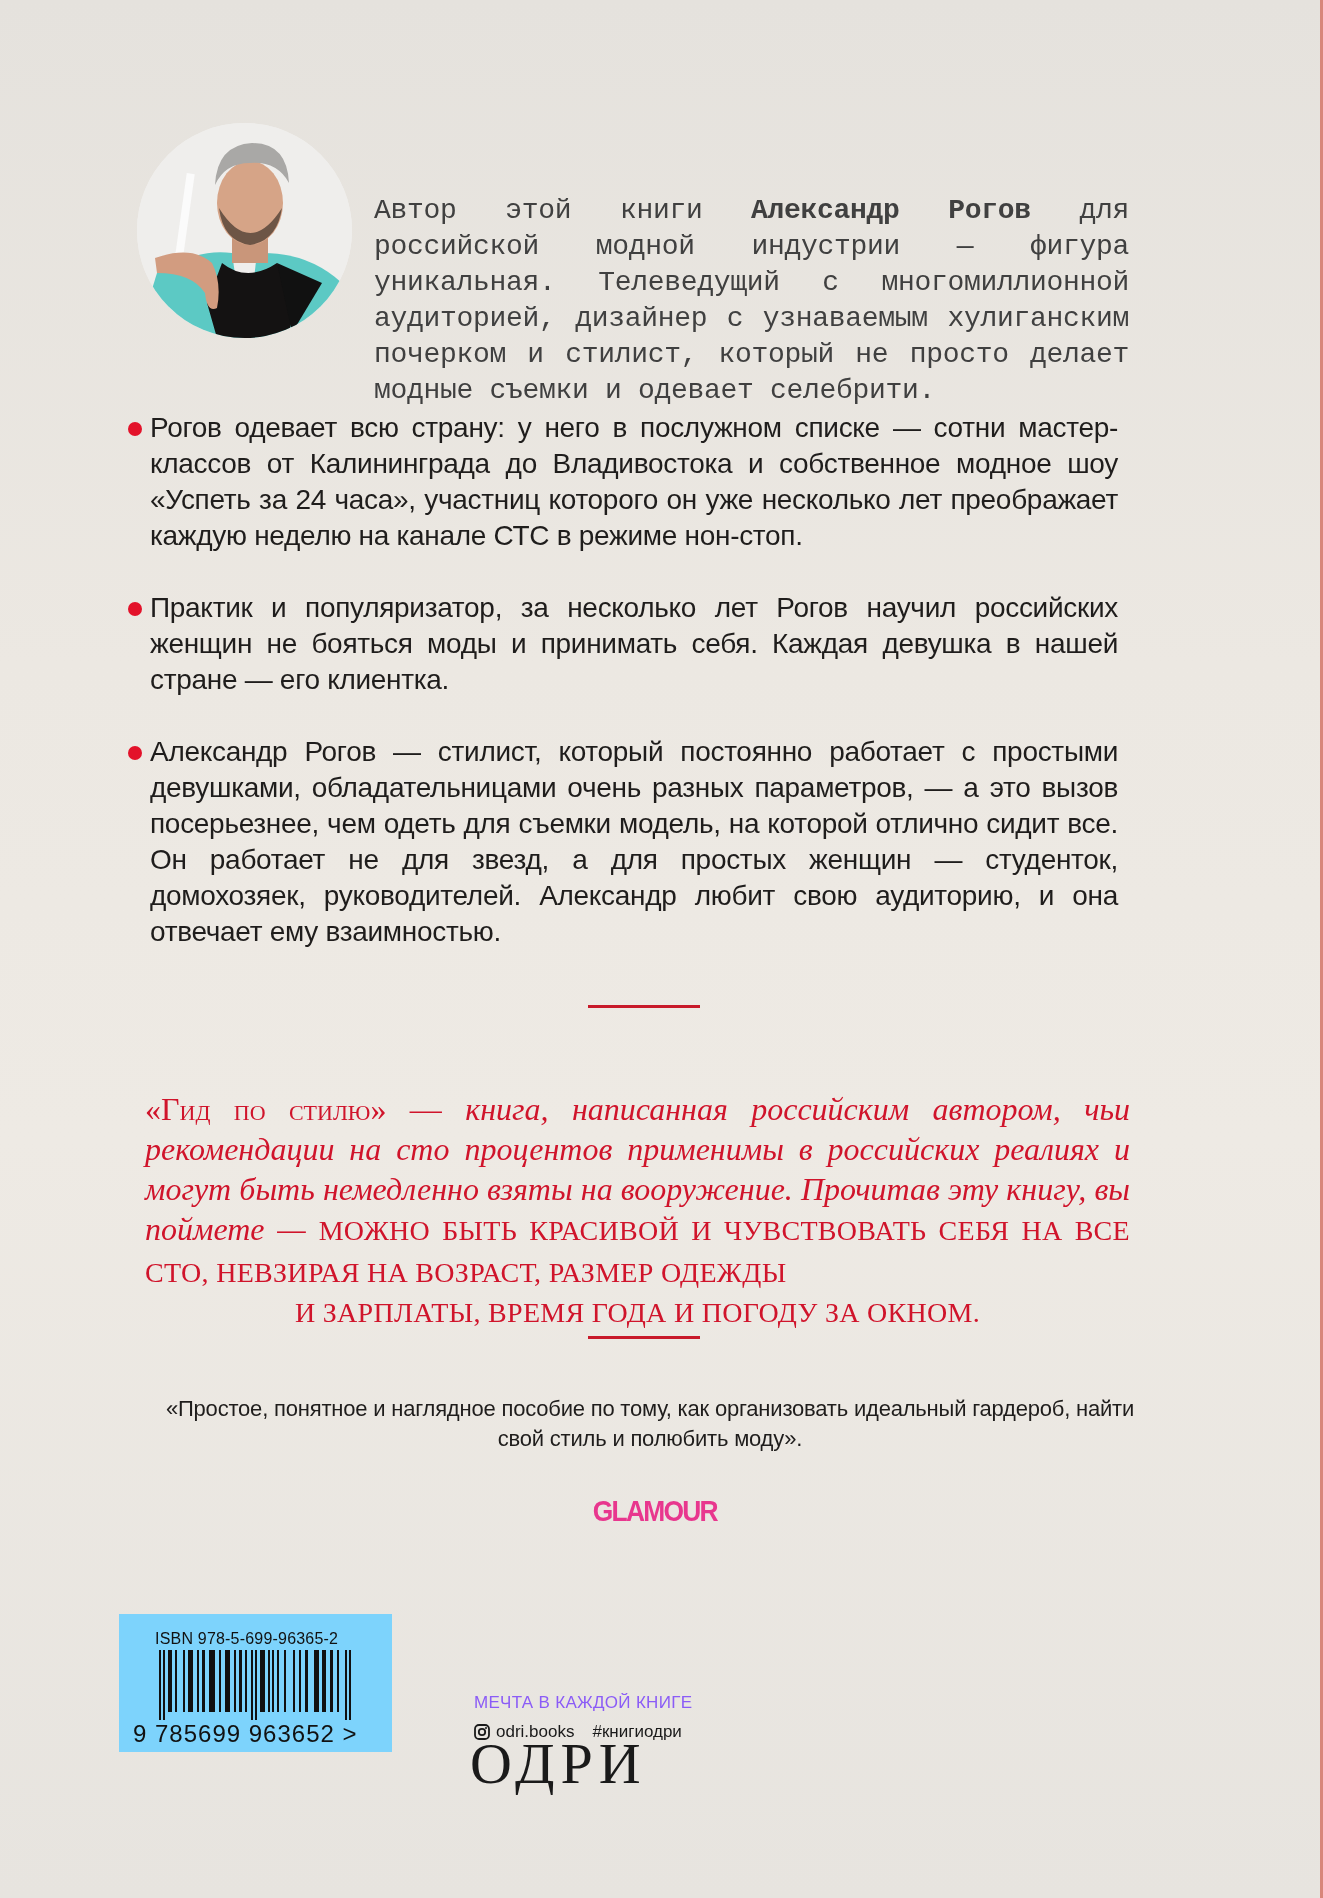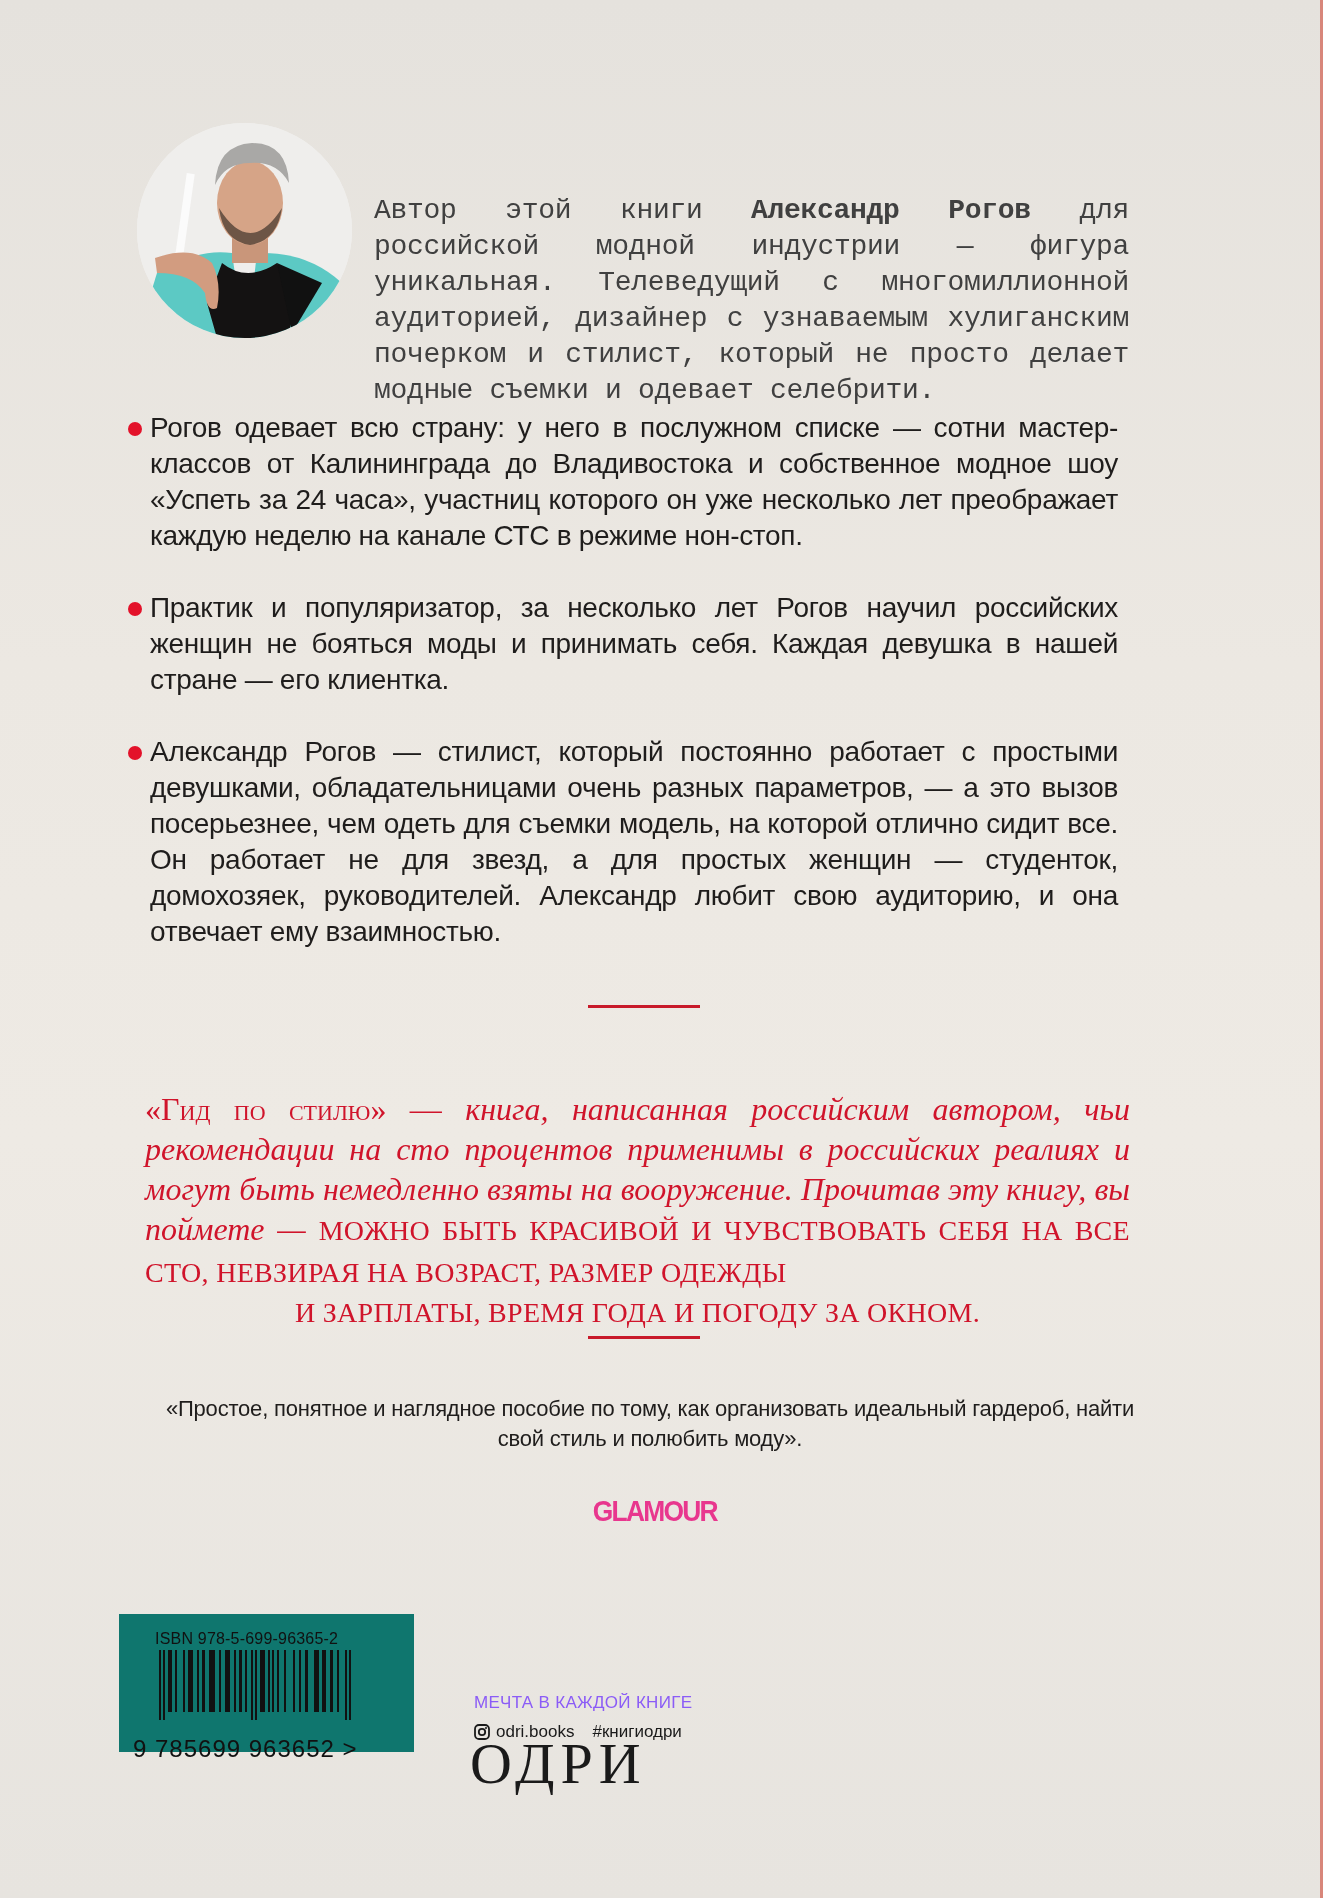--- a/index.html
+++ b/index.html
@@ -65,30 +65,30 @@
     .review .who {
       font-family: "Liberation Serif", serif; font-style: italic; font-size: 22px; line-height: 30px;
     }
     .glamour {
       position: absolute; left: 585px; top: 1494px; width: 130px; text-align: center;
       font-family: "Liberation Sans", sans-serif; font-weight: 700; font-size: 30px;
       letter-spacing: -2px; color: #e8378e; transform: scaleX(0.88); transform-origin: center;
     }
 
     .isbn-box {
-      position: absolute; left: 119px; top: 1614px; width: 295px; height: 138px;
-      background: #0f766e;
+      position: absolute; left: 119px; top: 1614px; width: 273px; height: 138px;
+      background: #7dd3fc;
     }
     .isbn-text {
       position: absolute; left: 36px; top: 16px;
       font-size: 16px; color: #111; letter-spacing: 0.2px;
     }
     .barcode { position: absolute; left: 40px; top: 36px; }
     .isbn-digits {
-      position: absolute; left: 14px; top: 121px; font-size: 24px; color: #111;
+      position: absolute; left: 14px; top: 106px; font-size: 24px; color: #111;
       font-family: "Liberation Sans", sans-serif; letter-spacing: 1px;
     }
 
     .odri-logo {
       position: absolute; left: 470px; top: 1712px;
       font-family: "Liberation Serif", serif; font-size: 58px; letter-spacing: 6px; color: #1a1a1a;
       line-height: 64px;
       margin-top: 20px;
     }
     .odri-slogan {

